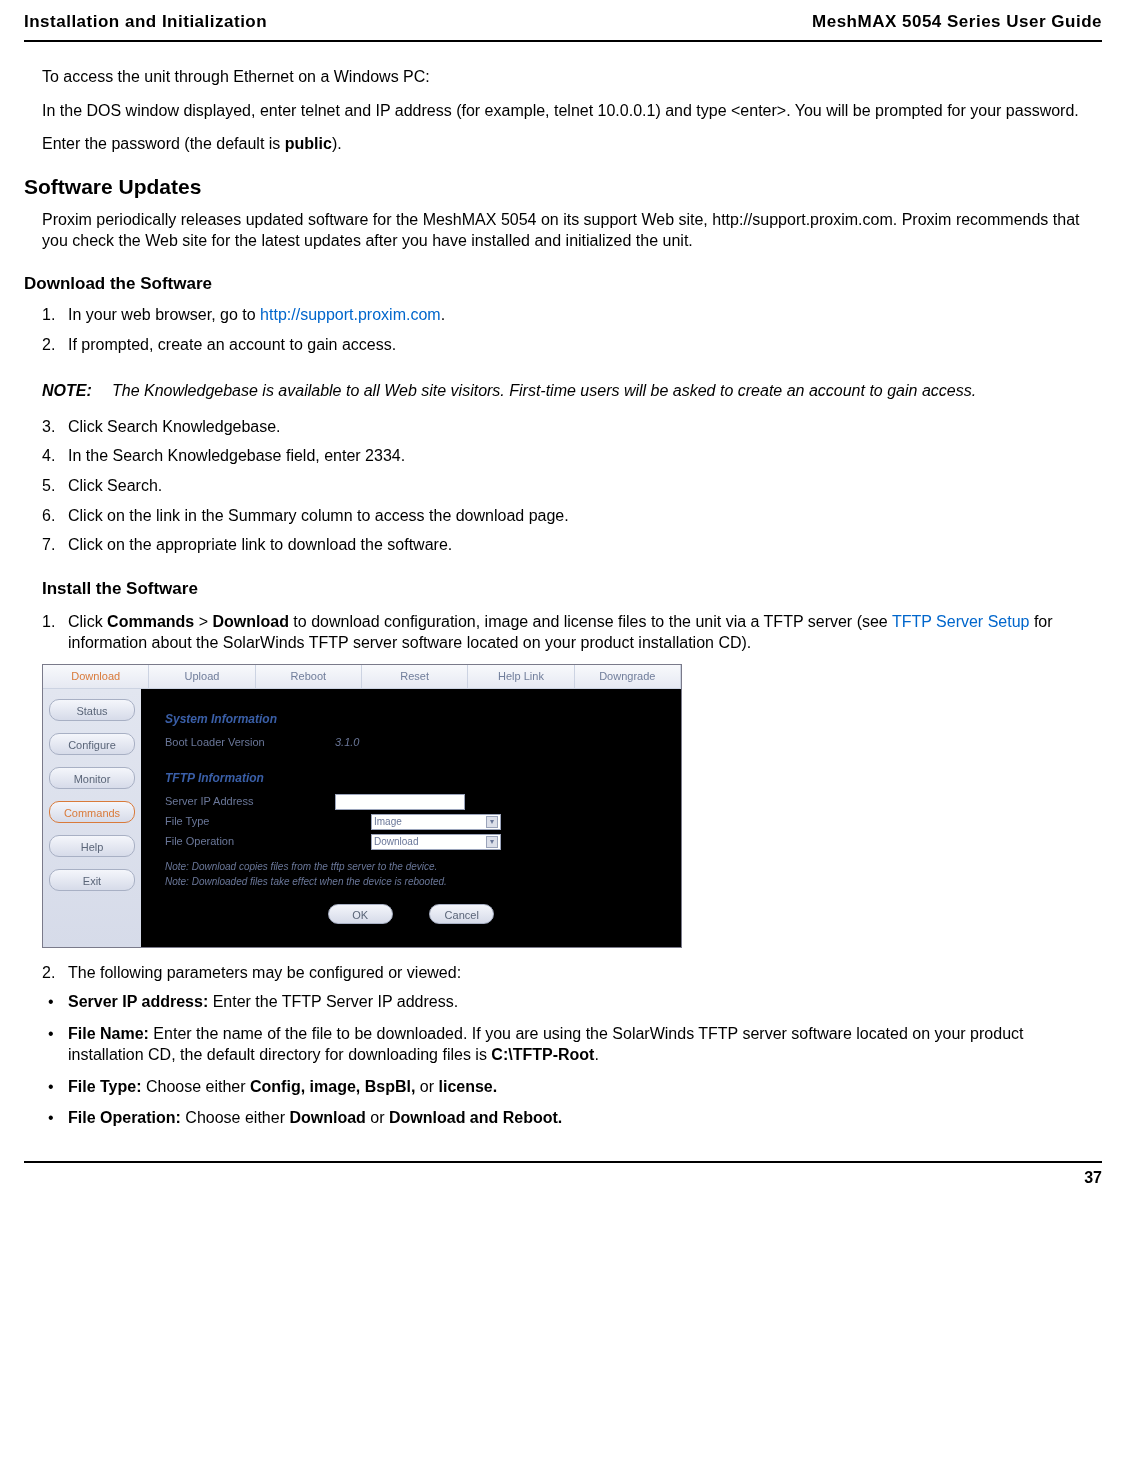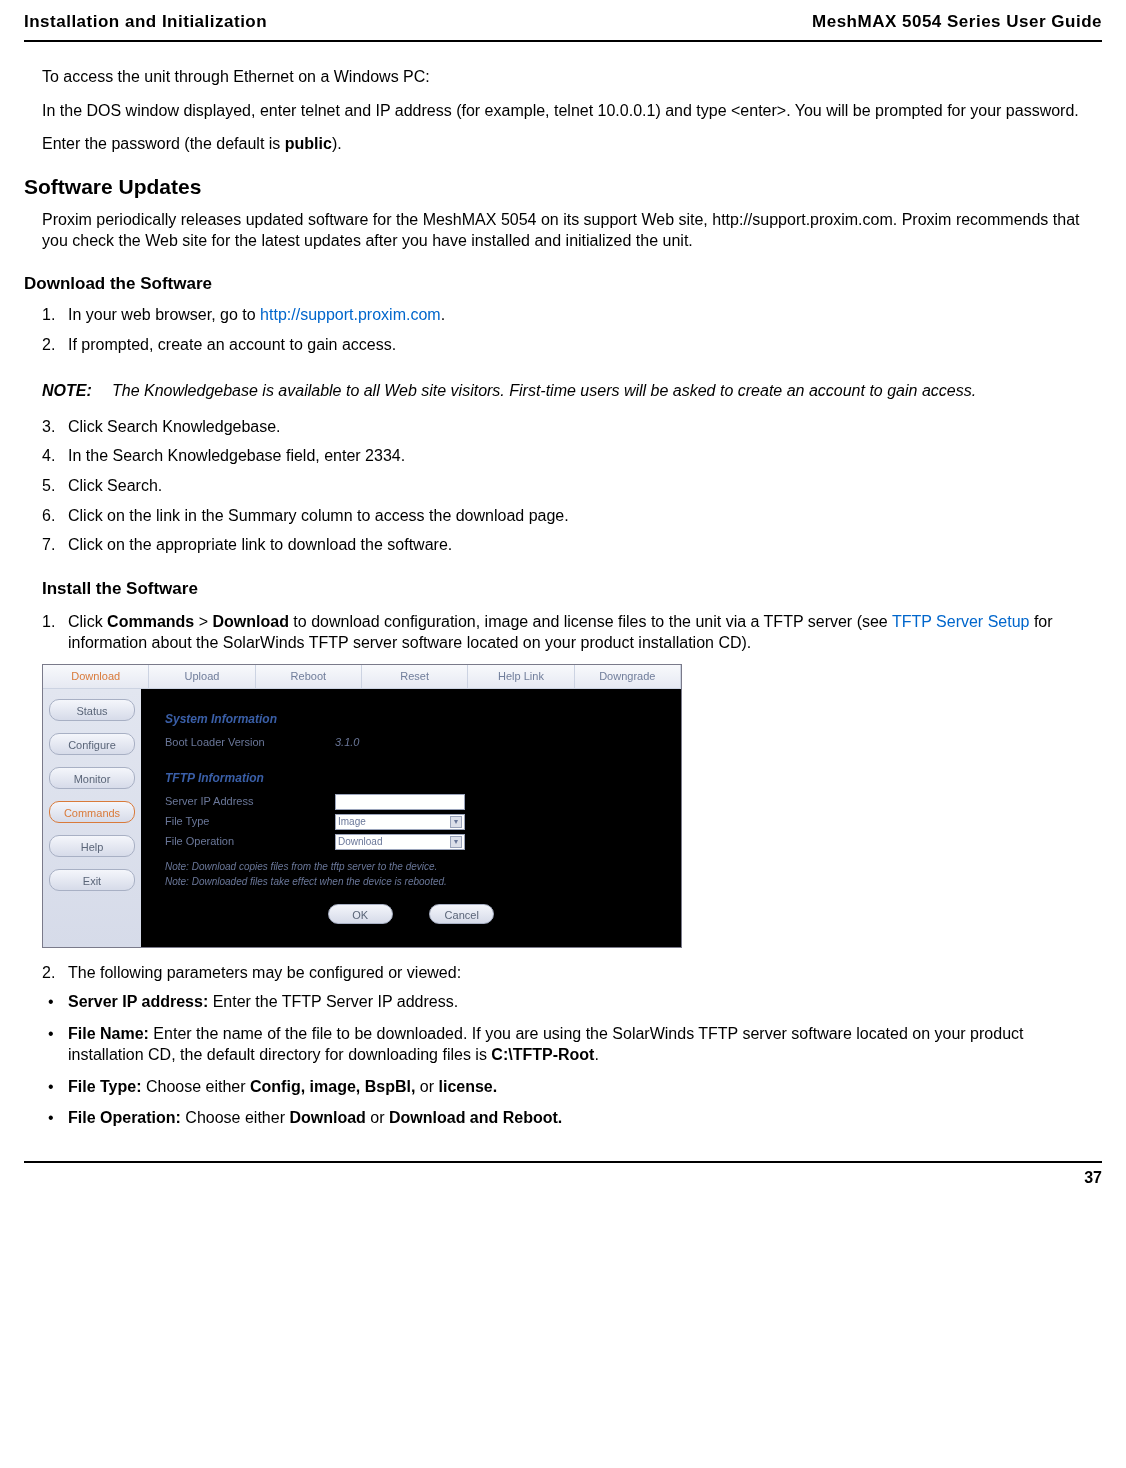--- a/index.html
+++ b/index.html
@@ -30,21 +30,21 @@
     .sbtn { display: block; width: 86px; height: 22px; line-height: 22px; font-size: 11px; text-align: center; color: #5a6578; background: linear-gradient(#f4f6fb, #d6dbe9); border: 1px solid #a8b0c4; border-radius: 10px; margin-bottom: 12px; cursor: pointer; }
     .sbtn.active { color: #d97a3a; border-color: #d97a3a; }
     .main-panel { flex: 1; padding: 16px 24px; background: #000000; }
     .grp-title { color: #3a5fa8; font-weight: bold; font-size: 12px; margin: 6px 0 8px 0; font-style: italic; }
     .info-row { display: flex; font-size: 11px; color: #6a7799; margin: 3px 0; }
     .info-label { width: 170px; }
     .info-val { font-style: italic; }
     .form-row { display: flex; align-items: flex-start; font-size: 11px; color: #6a7799; margin: 4px 0; }
     .form-label { width: 170px; }
     .form-input { width: 130px; height: 16px; border: 1px solid #9aa3ba; background: #fff; font-size: 10px; padding: 0 2px; }
-    .form-select { width: 130px; height: 16px; border: 1px solid #9aa3ba; background: #fff; font-size: 10px; display: flex; align-items: center; justify-content: space-between; padding: 0 2px; }
+    .form-select { width: 130px; height: 16px; border: 1px solid #9aa3ba; background: #fff; font-size: 10px; display: flex; align-items: center; justify-content: space-between; padding: 0 2px; margin-left: 36px; }
     .sel-arrow { width: 12px; height: 12px; background: #dcdfe9; border: 1px solid #9aa3ba; display: inline-flex; align-items: center; justify-content: center; font-size: 8px; }
     .note-line { font-size: 10px; color: #6a7799; font-style: italic; margin: 10px 0 0 0; }
     .btn-row { text-align: center; margin: 14px 0 6px 0; }
     .pbtn { display: inline-block; width: 65px; height: 20px; line-height: 20px; font-size: 11px; color: #5a6578; background: linear-gradient(#f4f6fb, #d6dbe9); border: 1px solid #a8b0c4; border-radius: 10px; margin: 0 16px; cursor: pointer; }
     .footer-rule { border-top: 2px solid #000; margin-top: 32px; }
     .page-num { text-align: right; font-weight: bold; font-size: 16px; padding: 6px 0 20px 0; }
   </style>
 </head>
 <body>
 

